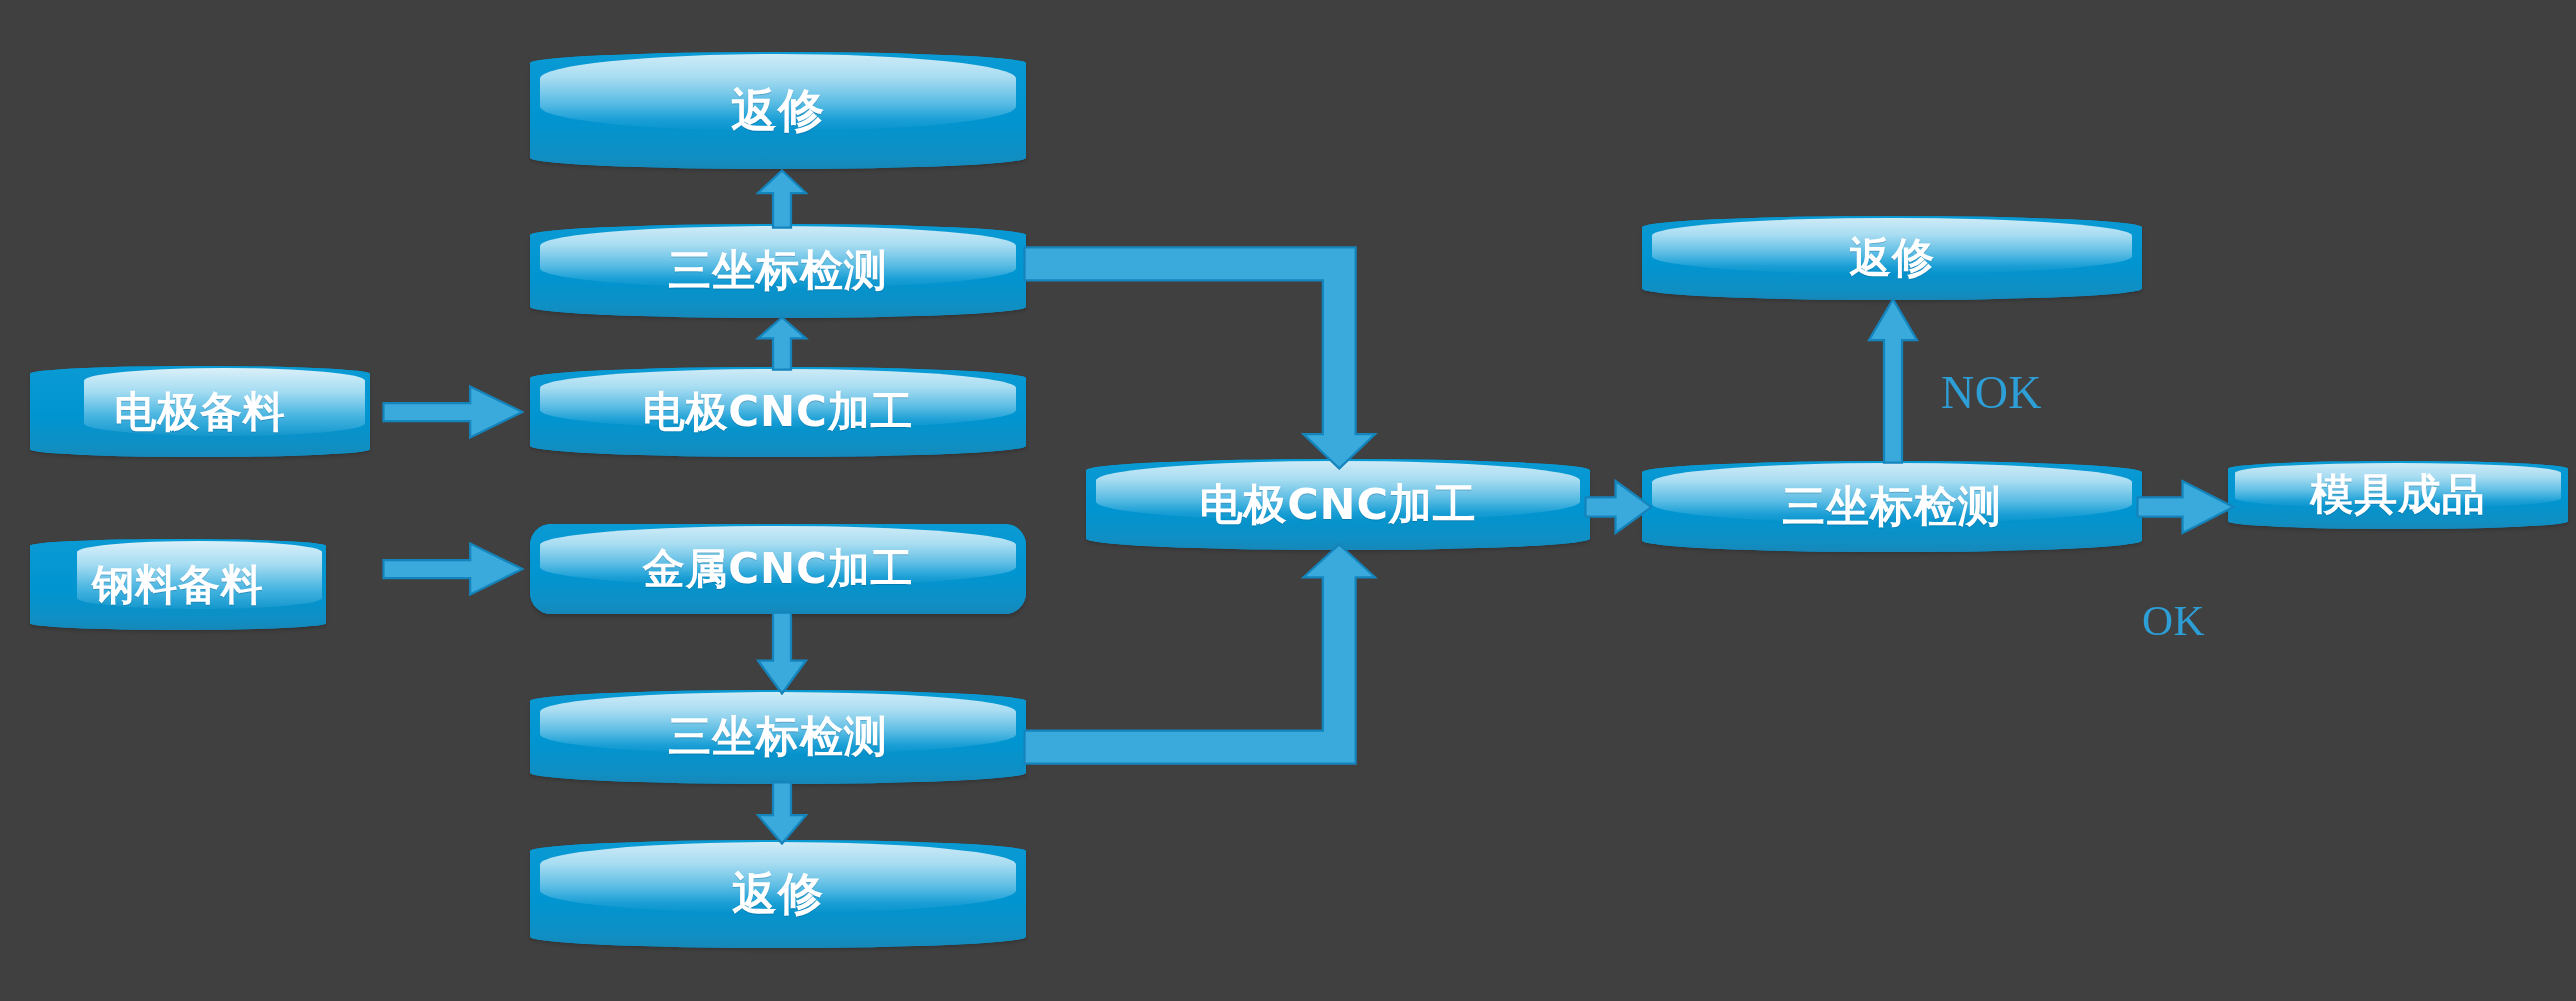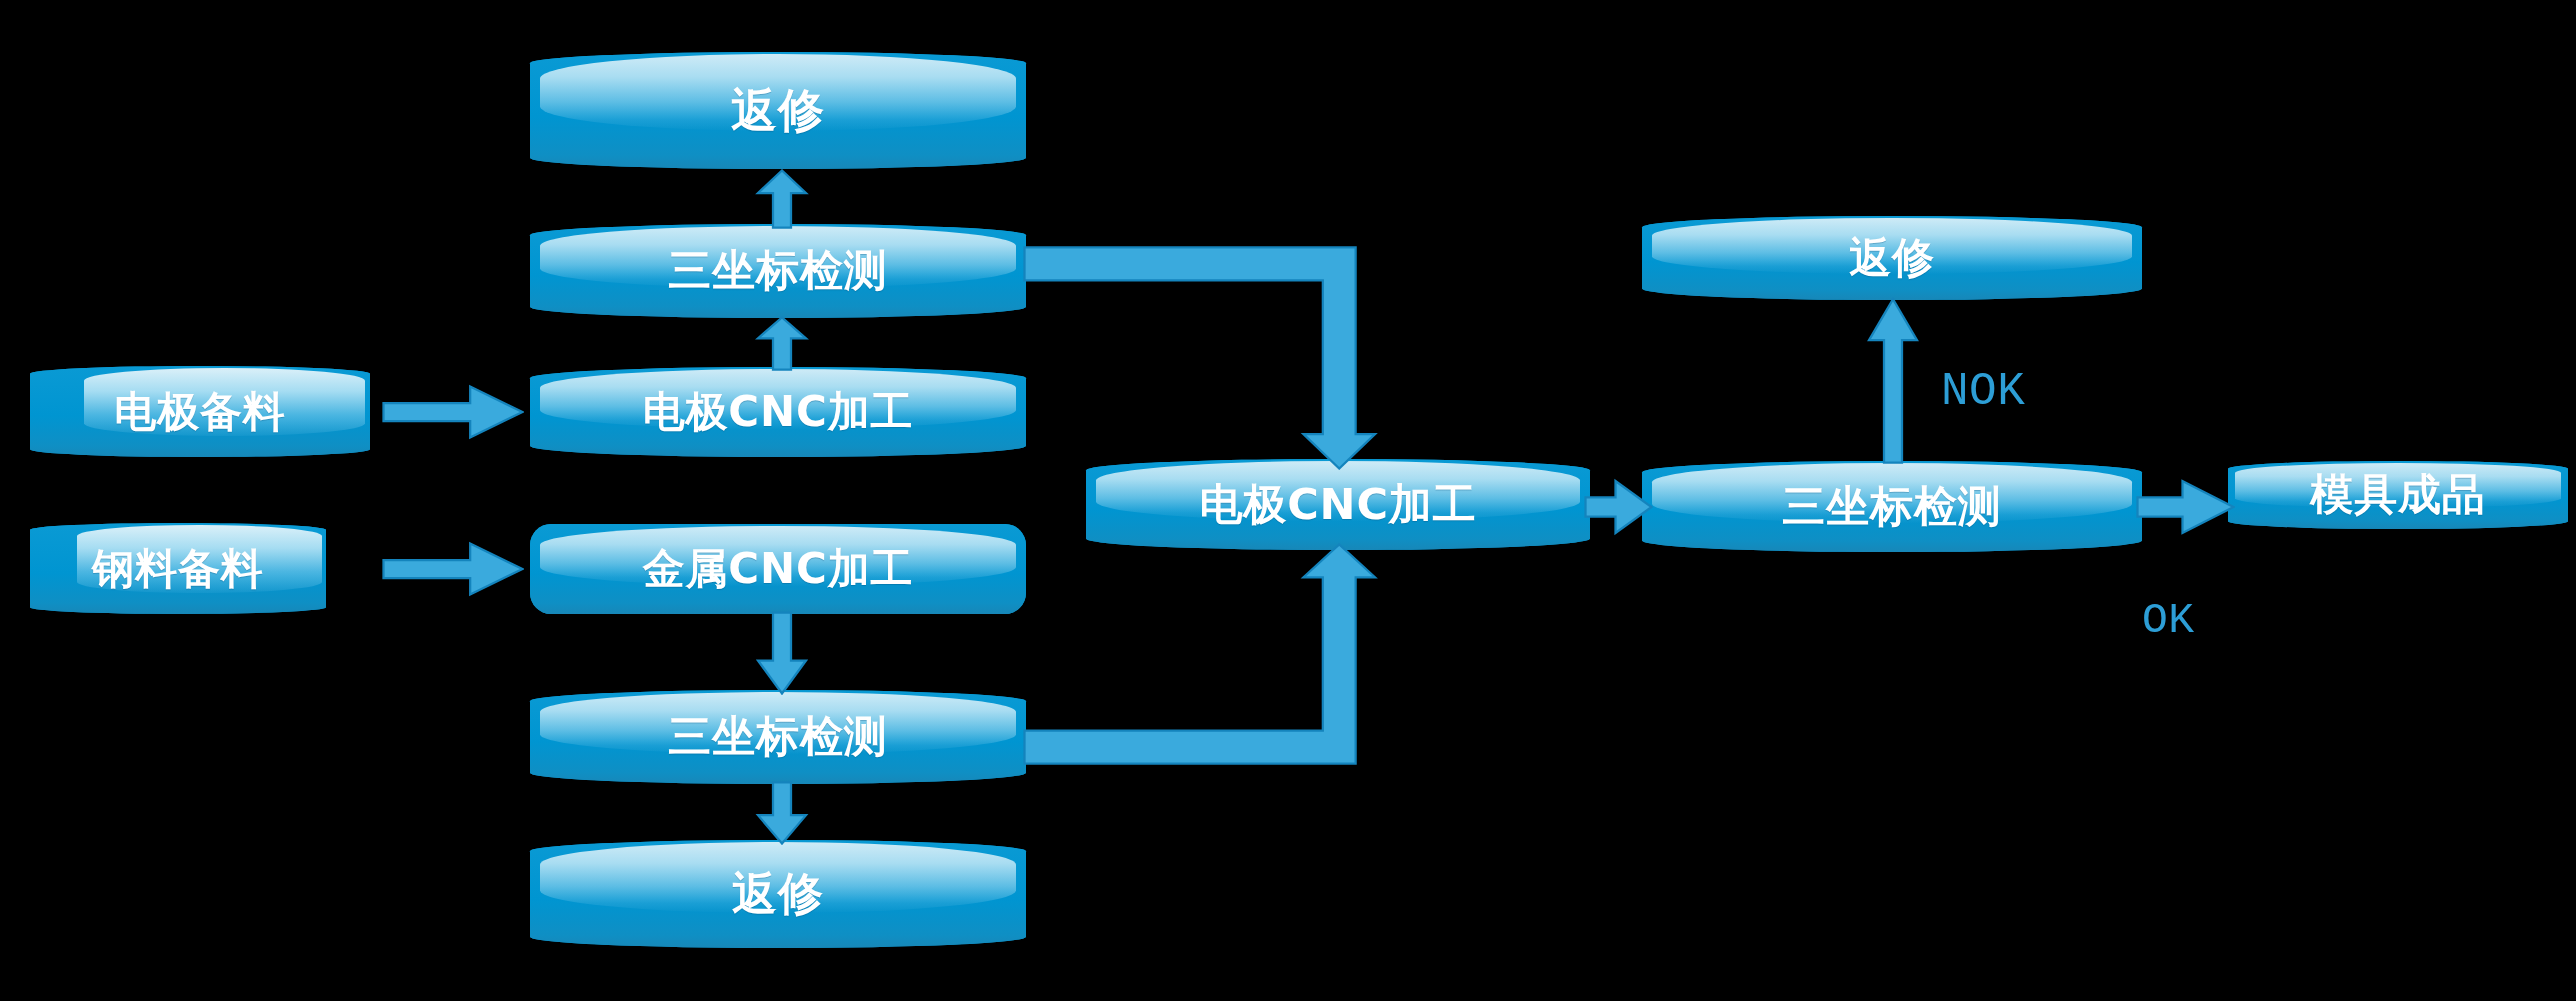--- a/index.html
+++ b/index.html
@@ -8,21 +8,21 @@
     padding: 0;
     background: #ffffff;
   }
   body {
     font-family: "DejaVu Sans", "Liberation Sans", sans-serif;
   }
   #stage {
     position: relative;
     width: 2576px;
     height: 1002px;
-    background: #000000;
+    background: #404040;
     overflow: hidden;
   }
 
   
   .node {
     position: absolute;
     box-sizing: border-box;
     border-radius: 746px / 34px;
     background: #0095d1;
     overflow: hidden;
@@ -95,21 +95,21 @@
 
   
   .elbow { position: absolute; z-index: 2; }
   .elbow svg { display: block; width: 100%; height: 100%; }
 
   
   .edge-label {
     position: absolute;
     z-index: 4;
     color: #2d9ed6;
-    font-family: Liberation Mono, monospace;
+    font-family: Liberation Serif, serif;
     font-weight: 400;
     white-space: nowrap;
     letter-spacing: 0.01em;
   }
 </style>
 </head>
 <body>
 
 <div id="stage">
 
@@ -141,21 +141,21 @@
   <div class="node" style="left:530px; top:840px; width:496px; height:108px;">
     <div class="gloss"></div>
     <span class="node-label" style="font-size:45px;">返修</span>
   </div>
 
   <div class="node src" style="left:30px; top:366px; width:340px; height:91px;">
     <div class="gloss"></div>
     <span class="node-label" style="font-size:42px;">电极备料</span>
   </div>
 
-  <div class="node src" style="left:30px; top:523px; width:296px; height:91px;align-items:center;">
+  <div class="node src" style="left:30px; top:539px; width:296px; height:91px;align-items:center;">
     <div class="gloss"></div>
     <span class="node-label" style="font-size:42px;">钢料备料</span>
   </div>
 
   <div class="node" style="left:1086px; top:459px; width:504px; height:91px;">
     <div class="gloss"></div>
     <span class="node-label" style="font-size:43px;">电极CNC加工</span>
   </div>
 
   <div class="node" style="left:1642px; top:216px; width:500px; height:84px;">

